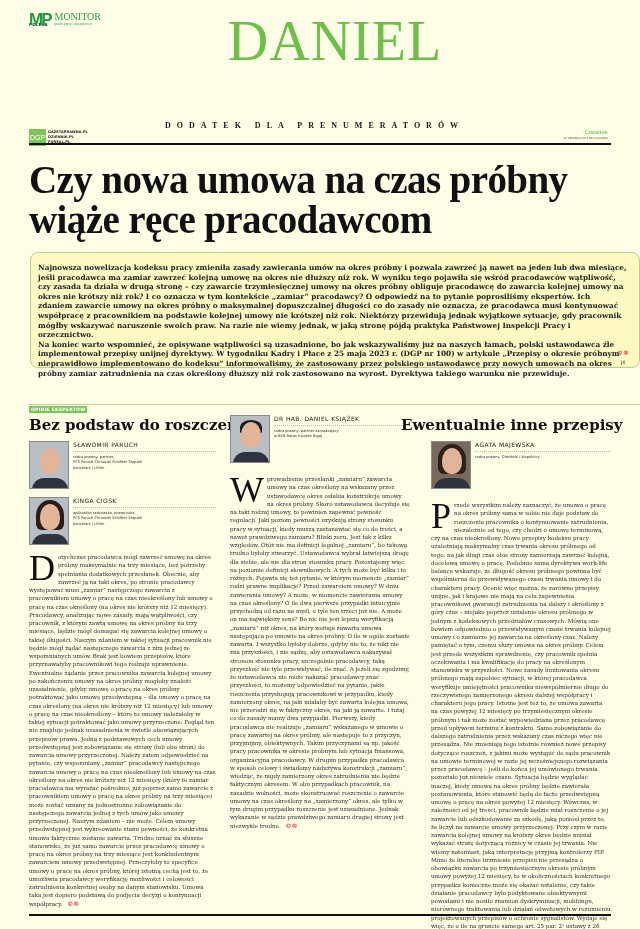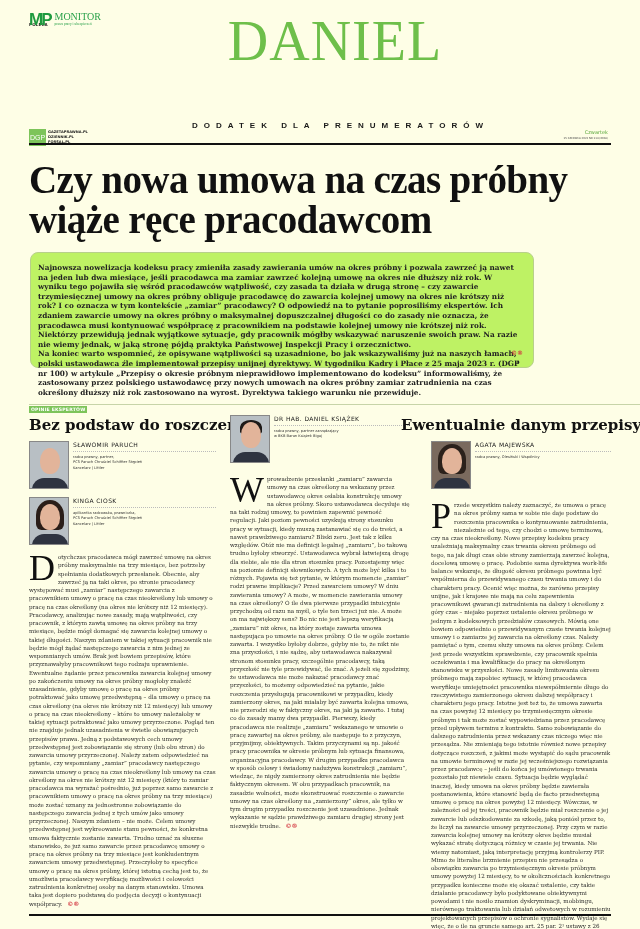--- a/index.html
+++ b/index.html
@@ -10,33 +10,33 @@
   .poleca { position: absolute; left: 29px; top: 22px; font-family: "DejaVu Sans", sans-serif; font-size: 4px; font-weight: bold; letter-spacing: 0.2px; }
   .mp-logo { position: absolute; left: 29px; top: 12px; display: flex; align-items: flex-start; }
   .mp-mark { font-family: "Liberation Sans", sans-serif; font-weight: bold; font-size: 17px; color: #1e9a3e; letter-spacing: -2px; line-height: 16px; }
   .mp-text { margin-left: 4px; }
   .mp-name { font-family: "Liberation Serif", serif; font-size: 10px; color: #2aa14a; line-height: 10px; }
   .mp-sub { font-family: "Liberation Serif", serif; font-size: 3.5px; color: #2aa14a; line-height: 5px; }
 
   .brand { position: absolute; left: 225px; top: 16px; width: 220px; text-align: center; font-family: "Liberation Serif", serif; color: #6ebf4a; }
   .brand-line1 { font-size: 56px; line-height: 50px; letter-spacing: 1px; }
   .brand-line2 { font-size: 56px; line-height: 48px; letter-spacing: 1px; }
-  .tagline { position: absolute; left: 192px; top: 121px; font-family: Liberation Sans, sans-serif; font-size: 8px; font-weight: bold; letter-spacing: 6px; color: #1a1a1a; }
+  .tagline { position: absolute; left: 165px; top: 121px; font-family: Liberation Serif, serif; font-size: 8px; font-weight: bold; letter-spacing: 6px; color: #1a1a1a; }
 
   .dgp { position: absolute; left: 29px; top: 129px; display: flex; align-items: center; }
   .dgp-box { width: 17px; height: 17px; background: #7dc45a; color: #fff; font-family: Liberation Sans, sans-serif; font-size: 7px; display: flex; align-items: center; justify-content: center; }
   .dgp-links { margin-left: 2px; font-family: "DejaVu Sans", sans-serif; font-size: 3.6px; font-weight: bold; line-height: 5px; }
 
   .day { position: absolute; right: 32px; top: 129px; font-family: "DejaVu Sans", sans-serif; font-size: 5px; color: #5aa83a; }
   .issue { position: absolute; right: 32px; top: 137px; font-family: "DejaVu Sans", sans-serif; font-size: 2.6px; color: #444; }
   .rule-top { position: absolute; left: 29px; top: 143px; width: 582px; height: 2px; background: #111; }
 
   .headline { position: absolute; left: 29px; top: 160px; width: 600px; font-family: "Liberation Serif", serif; font-size: 39px; line-height: 40px; letter-spacing: -0.6px; color: #111; }
 
-  .lead-box { position: absolute; left: 30px; top: 252px; width: 504px; height: 116px; background: #bef264; border: 1px solid #b8d08a; border-radius: 8px; padding: 10px 12px 0 7px; }
+  .lead-box { position: absolute; left: 30px; top: 252px; width: 610px; height: 116px; background: #fef9c3; border: 1px solid #b8d08a; border-radius: 8px; padding: 10px 12px 0 7px; }
   .lead-text { font-family: "DejaVu Serif", serif; font-size: 7.3px; line-height: 9.6px; font-weight: bold; color: #222; }
   .cc-mark { display: inline-block; color: #d2303a; font-size: 6px; font-weight: bold; margin-left: 3px; }
   .lead-cc { position: absolute; right: 10px; top: 96px; }
   .lead-sign { position: absolute; right: 14px; top: 106px; font-size: 5px; font-family: "DejaVu Sans", sans-serif; }
 
   .sep-rule { position: absolute; left: 29px; top: 404px; width: 611px; height: 1px; background: #c7d4a8; }
   .opinie { position: absolute; left: 29px; top: 406px; background: #7dc45a; color: #fff; font-family: "DejaVu Sans", sans-serif; font-size: 4.6px; font-weight: bold; padding: 1px 2px; letter-spacing: 0.2px; }
 
   .col { position: absolute; top: 415px; }
   .col1 { left: 29px; width: 187px; }
@@ -162,21 +162,21 @@
     </div>
   </div>
   <div class="body-text">
     <span class="dropcap">W</span>
     <span>prowadzenie przesłanki „zamiaru” zawarcia umowy na czas określony na wskazany przez ustawodawcę okres osłabia konstrukcję umowy na okres próbny. Skoro ustawodawca decyduje się na taki rodzaj umowy, to powinien zapewnić pewność regulacji. Jaki poziom pewności uzyskują strony stosunku pracy w sytuacji, kiedy muszą zastanawiać się co do treści, a nawet prawdziwego zamiaru? Bliski zeru. Jest tak z kilku względów. Otóż nie ma definicji legalnej „zamiaru”, bo takową trudno byłoby stworzyć. Ustawodawca wybrał łatwiejszą drogę dla siebie, ale nie dla stron stosunku pracy. Pozostajemy więc na poziomie definicji słownikowych. A tych może być kilka i to różnych. Pojawia się też pytanie, w którym momencie „zamiar” rodzi prawne implikacje? Przed zawarciem umowy? W dniu zawierania umowy? A może, w momencie zawierania umowy na czas określony? O ile dwa pierwsze przypadki intuicyjnie przychodzą od razu na myśl, o tyle ten trzeci już nie. A może on ma największy sens? Bo nic nie jest lepszą weryfikacją „zamiaru” niż okres, na który zostaje zawarta umowa następująca po umowie na okres próbny. O ile w ogóle zostanie zawarta. I wszystko byłoby dobrze, gdyby nie to, że nikt nie zna przyszłości, i nie sądzę, aby ustawodawca nakazywał stronom stosunku pracy, szczególnie pracodawcy, taką przyszłość nie tyle przewidywać, ile znać. A jeżeli się zgodzimy, że ustawodawca nie może nakazać pracodawcy znać przyszłości, to możemy odpowiedzieć na pytanie, jakie roszczenia przysługują pracownikowi w przypadku, kiedy zamierzony okres, na jaki miałaby być zawarta kolejna umowa, nie przerodzi się w faktyczny okres, na jaki ją zawarto. I tutaj co do zasady mamy dwa przypadki. Pierwszy, kiedy pracodawca nie realizuje „zamiaru” wskazanego w umowie o pracę zawartej na okres próbny, ale następuje to z przyczyn, przyjmijmy, obiektywnych. Takim przyczynami są np. jakość pracy pracownika w okresie próbnym lub sytuacja finansowa, organizacyjna pracodawcy. W drugim przypadku pracodawca w sposób celowy i świadomy nadużywa konstrukcji „zamiaru”, wiedząc, że nigdy zamierzony okres zatrudnienia nie będzie faktycznym okresem. W obu przypadkach pracownik, na zasadzie wolności, może skonstruować roszczenie o zawarcie umowy na czas określony na „zamierzony” okres, ale tylko w tym drugim przypadku roszczenie jest uzasadnione. Jednak wykazanie w sądzie prawdziwego zamiaru drugiej strony jest niezwykle trudne.</span>
     <span class="cc-mark">©®</span>
   </div>
 </div>
 
 <div class="col col3">
-  <h2 class="col-title">Ewentualnie danym przepisy</h2>
+  <h2 class="col-title">Ewentualnie inne przepisy</h2>
   <div class="expert">
     <div class="photo woman2 bgwarm">
         <div class="hair"></div>
         <div class="face"></div>
         <div class="body"></div>
       </div>
     <div class="expert-info">
       <div class="expert-name">AGATA MAJEWSKA</div>
       <div class="expert-role">radca prawny, Olesiński i Wspólnicy</div>
     </div>

